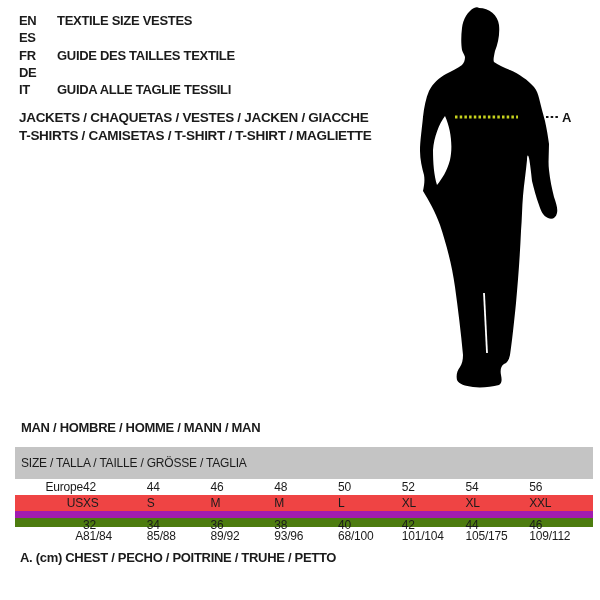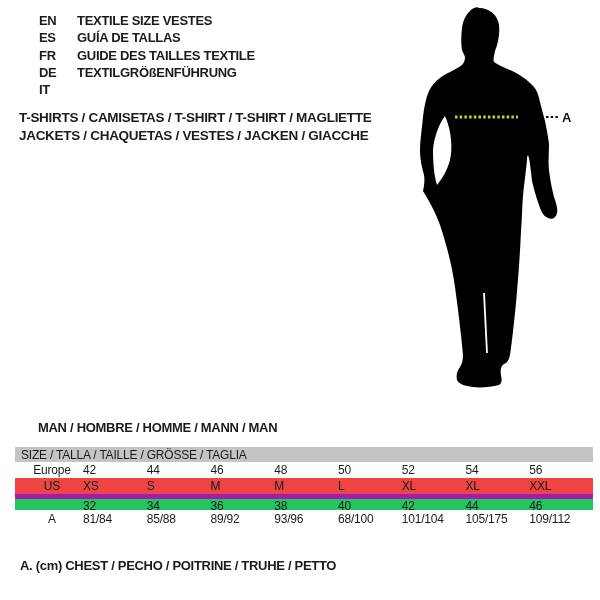--- a/index.html
+++ b/index.html
@@ -4,78 +4,77 @@
 <style>
   html,body{margin:0;padding:0;}
   body{
     width:600px;height:600px;background:#ffffff;position:relative;
     font-family:"Liberation Sans",sans-serif;color:#1b1b1b;overflow:hidden;
   }
   .abs{position:absolute;}
 
   
   .lang-list{left:19px;top:12px;}
-  .lang-row{display:flex;line-height:17.3px;font-size:13px;font-weight:bold;letter-spacing:-0.3px;margin-left:20px;}
+  .lang-row{display:flex;line-height:17.3px;font-size:13px;font-weight:bold;letter-spacing:-0.3px;}
   .lang-code{width:38px;flex:0 0 38px;}
 
   
   .categories{left:19px;top:109px;font-size:13.5px;font-weight:bold;line-height:17.5px;letter-spacing:-0.3px;}
 
   
   .figure{left:415px;top:3px;width:185px;height:392px;}
   .figure svg{display:block;}
   .measure-label{font-family:"Liberation Sans",sans-serif;font-size:13px;font-weight:bold;fill:#141414;}
 
   
-  .section-title{left:38px;top:420px;font-size:13px;font-weight:bold;letter-spacing:-0.3px;}
+  .section-title{left:21px;top:420px;font-size:13px;font-weight:bold;letter-spacing:-0.3px;}
 
   
   .size-table{left:15px;top:447px;width:578px;font-size:12px;letter-spacing:-0.2px;}
   .st-header{
-    height:15px;background:#c4c4c4;display:flex;align-items:center;
+    height:32px;background:#c4c4c4;display:flex;align-items:center;
     padding-left:6px;box-sizing:border-box;font-size:12px;
   }
   .st-row{display:grid;grid-template-columns:68px repeat(8,1fr);align-items:center;height:16px;}
   .st-row.tall{height:17px;}
-  .st-row .st-label{padding-left:6px;text-align:center;}
+  .st-row .st-label{padding-left:6px;text-align:right;}
   .st-row .st-val{text-align:left;}
   .st-row.shaded{background:#ef4444;}
-  .st-row.shaded2{background:#22c55e;border-top:5px solid #a21caf;box-sizing:border-box;}
+  .st-row.shaded2{background:#4d7c0f;border-top:7px solid #a21caf;box-sizing:border-box;}
 
   
-  .footnote{left:20px;top:550px;font-size:13px;font-weight:bold;letter-spacing:-0.3px;margin-top:8px;}
+  .footnote{left:20px;top:550px;font-size:13px;font-weight:bold;letter-spacing:-0.3px;}
 </style>
 </head>
 <body>
 
 <div class="abs lang-list">
   <div class="lang-row">
     <span class="lang-code">EN</span>
     <span class="lang-label">TEXTILE SIZE VESTES</span>
   </div>
   <div class="lang-row">
     <span class="lang-code">ES</span>
-    <span class="lang-label">GUÍA DE TALLAS</span>
   </div>
   <div class="lang-row">
     <span class="lang-code">FR</span>
     <span class="lang-label">GUIDE DES TAILLES TEXTILE</span>
   </div>
   <div class="lang-row">
     <span class="lang-code">DE</span>
-    <span class="lang-label">TEXTILGRÖßENFÜHRUNG</span>
   </div>
   <div class="lang-row">
     <span class="lang-code">IT</span>
+    <span class="lang-label">GUIDA ALLE TAGLIE TESSILI</span>
   </div>
 </div>
 
 <div class="abs categories">
+  <div>JACKETS / CHAQUETAS / VESTES / JACKEN / GIACCHE</div>
   <div>T-SHIRTS / CAMISETAS / T-SHIRT / T-SHIRT / MAGLIETTE</div>
-  <div>JACKETS / CHAQUETAS / VESTES / JACKEN / GIACCHE</div>
 </div>
 
 <div class="abs figure">
   <svg width="185" height="392" viewBox="0 0 185 392">
     <path fill="#000000" fill-rule="evenodd" d="
       M64,5
       C74,5 83,12 84,22
       C85,31 83,41 80,48
       C79,53 78,57 79,59
       C83,62 88,64 95,67

